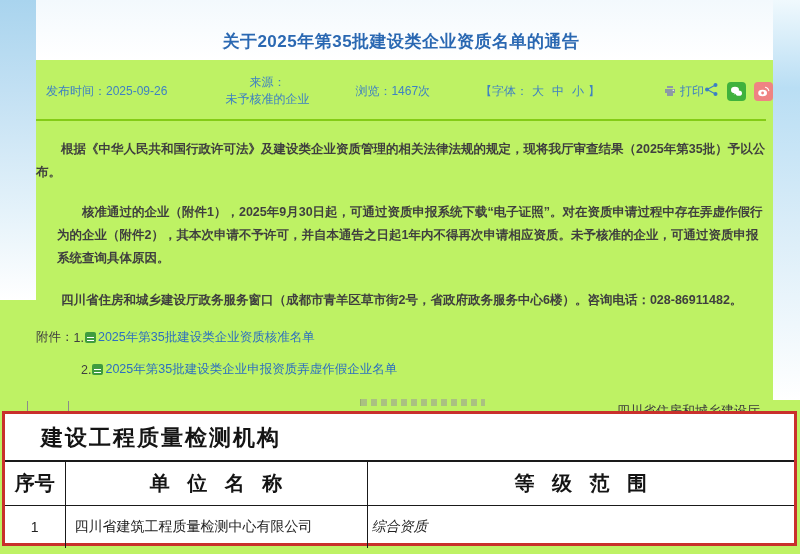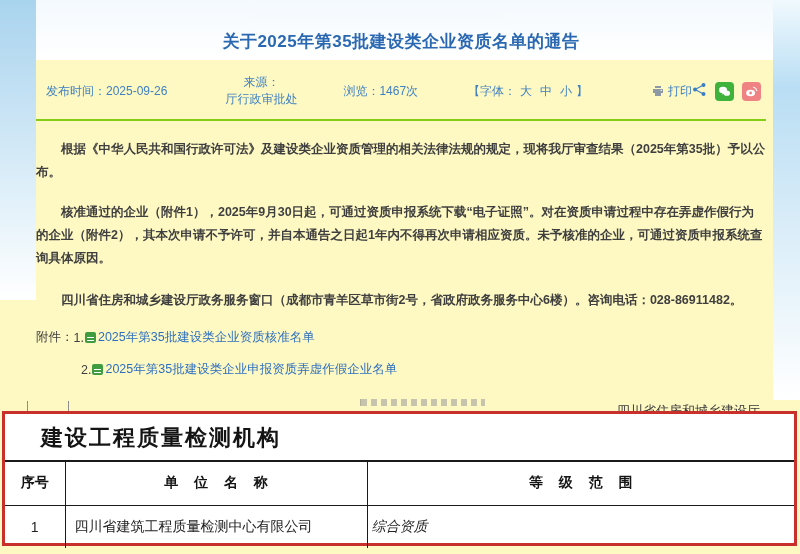--- a/index.html
+++ b/index.html
@@ -1,18 +1,18 @@
 <!DOCTYPE html>
 <html><head>
 <meta charset="utf-8">
 <style>
   * { margin:0; padding:0; box-sizing:border-box; }
   html,body { width:800px; height:554px; overflow:hidden; }
   body { font-family:"Liberation Sans","DejaVu Sans",sans-serif; background:#ffffff; }
-  .page { position:relative; width:800px; height:554px; background:#fef9c3; }
+  .page { position:relative; width:800px; height:554px; background:#bef264; }
 
   
   .sky-left { position:absolute; left:0; top:0; width:36px; height:300px;
     background:linear-gradient(180deg,#a9d4ee 0%,#c6e2f4 35%,#e4f2fa 70%,#ffffff 100%); }
   .sky-right { position:absolute; right:0; top:0; width:27px; height:400px;
     background:linear-gradient(180deg,#f0f9fd 0%,#b9def4 22%,#d8ecf8 55%,#ffffff 100%); }
   .top-tint { position:absolute; left:36px; right:27px; top:0; height:60px;
     background:linear-gradient(180deg,#f3f9fd 0%,#ffffff 100%); }
 
   .content { position:absolute; left:36px; right:34px; top:0; }
@@ -31,21 +31,21 @@
   .icon-cluster { margin-left:auto; display:flex; align-items:center; gap:8px; padding-right:6px; }
   .badge { width:19px; height:19px; border-radius:4px; display:inline-flex;
     align-items:center; justify-content:center; }
   .badge.green { background:#3fb23c; }
   .badge.red { background:#ef8383; }
   .print-glyph { margin-right:4px; display:inline-flex; }
 
   .body-text { margin-top:17px; font-size:12.5px; color:#3f3f3f; line-height:23px; }
   .para { text-indent:2em;font-weight:bold; }
   .p1 { margin:9px 0 17px; }
-  .p2 { margin:6px 0 19px; }
+  .p2 { margin:6px 0 19px;padding-left:21px; }
   .p3 { margin:0 0 13px; }
 
   .attach-line { font-size:12.5px; color:#3f3f3f; margin-top:17px; display:flex; align-items:center; }
   .attach-line2 { margin-top:15px; padding-left:45px; }
   .attach-link { color:#2d6fc0; text-decoration:none; cursor:pointer; display:inline-flex; align-items:center; }
   .doc-icon { display:inline-block; width:11px; height:11px; margin:0 2px 0 1px;
     background:#3f9c3f; border-radius:2px; position:relative; }
   .doc-icon::after { content:""; position:absolute; left:2px; top:2px; right:2px; bottom:2px;
     background:
       linear-gradient(#fff,#fff) 0 3px/7px 1px no-repeat,
@@ -62,21 +62,21 @@
   .tick { position:absolute; top:401px; width:1px; height:10px; background:#8b8b8b; }
   .tick-a { left:27px; } .tick-b { left:68px; }
 
   
   .red-section { position:absolute; left:2px; right:3px; top:411px; height:135px;
     border:3px solid #c9302c; background:#ffffff; }
   .section-title { font-size:22px; font-weight:bold; color:#141414; letter-spacing:2px;
     padding:9px 0 7px 36px; border-bottom:2px solid #1a1a1a; }
   table.qtable { width:100%; border-collapse:collapse; border-style:hidden; table-layout:fixed; }
   .qtable th, .qtable td { border:1px solid #1a1a1a; }
-  .qtable th { font-size:14px; font-weight:bold; color:#141414; height:43px; }
+  .qtable th { font-size:20px; font-weight:bold; color:#141414; height:43px; }
   .qtable th.sp { letter-spacing:6px; text-indent:6px; }
   .qtable td { font-size:14px; color:#222; height:43px; }
   .col-idx { width:60px; } .col-name { width:302px; }
   .td-idx { text-align:center; }
   .td-name { padding-left:9px; } .td-grade { padding-left:4px;font-style:italic; }
 </style>
 </head>
 <body>
 
 <div class="page">
@@ -88,21 +88,21 @@
 
     <div class="page-title">关于2025年第35批建设类企业资质名单的通告</div>
 
     <div class="meta-row">
       <span class="meta-item">
         <span>发布时间：</span>
         <span>2025-09-26</span>
       </span>
       <span class="meta-item m-src">
         <span>来源：</span>
-        <span>厅行政审批处</span>
+        <span>未予核准的企业</span>
       </span>
       <span class="meta-item m-views">
         <span>浏览：</span>
         <span>1467次</span>
       </span>
       <span class="meta-item m-font">
         <span>【字体：</span>
         <span class="font-opt">大</span>
         <span class="font-opt">中</span>
         <span class="font-opt">小</span>

